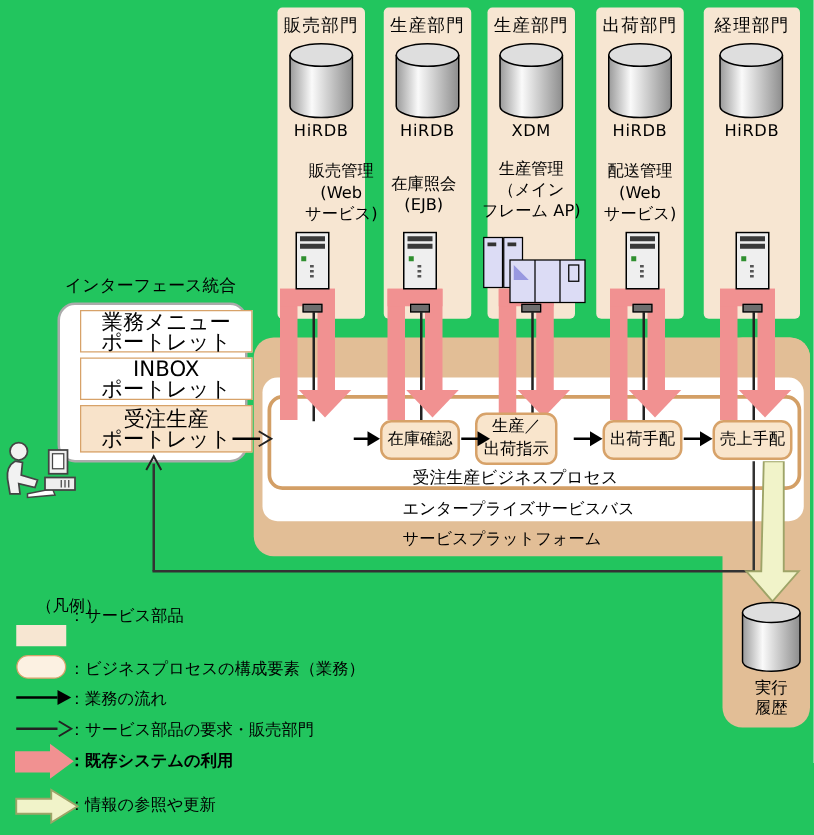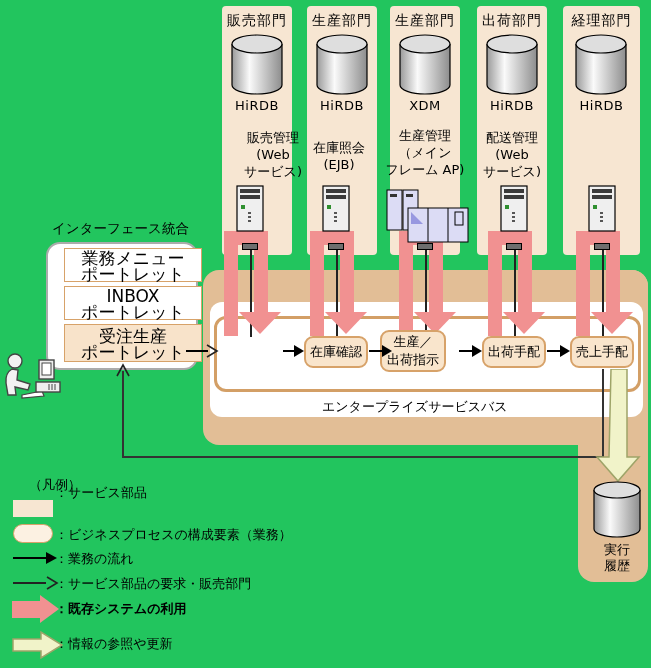--- a/index.html
+++ b/index.html
@@ -217,21 +217,23 @@
 
   <div class="flow-line" style="left:283px;top:350px;width:12px;"></div>
   <div class="flow-head" style="left:294px;top:345px;"></div>
   <div class="flow-line" style="left:369px;top:350px;width:14px;"></div>
   <div class="flow-head" style="left:382px;top:345px;"></div>
   <div class="flow-line" style="left:459px;top:350px;width:14px;"></div>
   <div class="flow-head" style="left:472px;top:345px;"></div>
   <div class="flow-line" style="left:547px;top:350px;width:14px;"></div>
   <div class="flow-head" style="left:560px;top:345px;"></div>
 
+  <div class="zone-label" style="left:330px;top:373px;font-size:13.5px;">受注生産ビジネスプロセス</div>
   <div class="zone-label" style="left:322px;top:398px;">エンタープライズサービスバス</div>
+  <div class="zone-label" style="left:322px;top:422px;">サービスプラットフォーム</div>
 
   <div class="flow-line" style="left:186px;top:350px;width:22px;z-index:6;"></div>
   <svg class="abs" style="left:203px;top:343px;z-index:6;" width="16" height="16">
     <polyline points="4,2 14,8 4,14" fill="none" stroke="#222" stroke-width="1.6"></polyline>
   </svg>
 
   <div class="abs" style="left:602px;top:369px;width:2px;height:88px;background:#333;z-index:4;"></div>
   <div class="abs" style="left:122px;top:456px;width:482px;height:2px;background:#333;z-index:4;"></div>
   <div class="abs" style="left:122px;top:371px;width:2px;height:86px;background:#333;z-index:4;"></div>
   <svg class="abs" style="left:115px;top:363px;z-index:6;" width="16" height="16">

